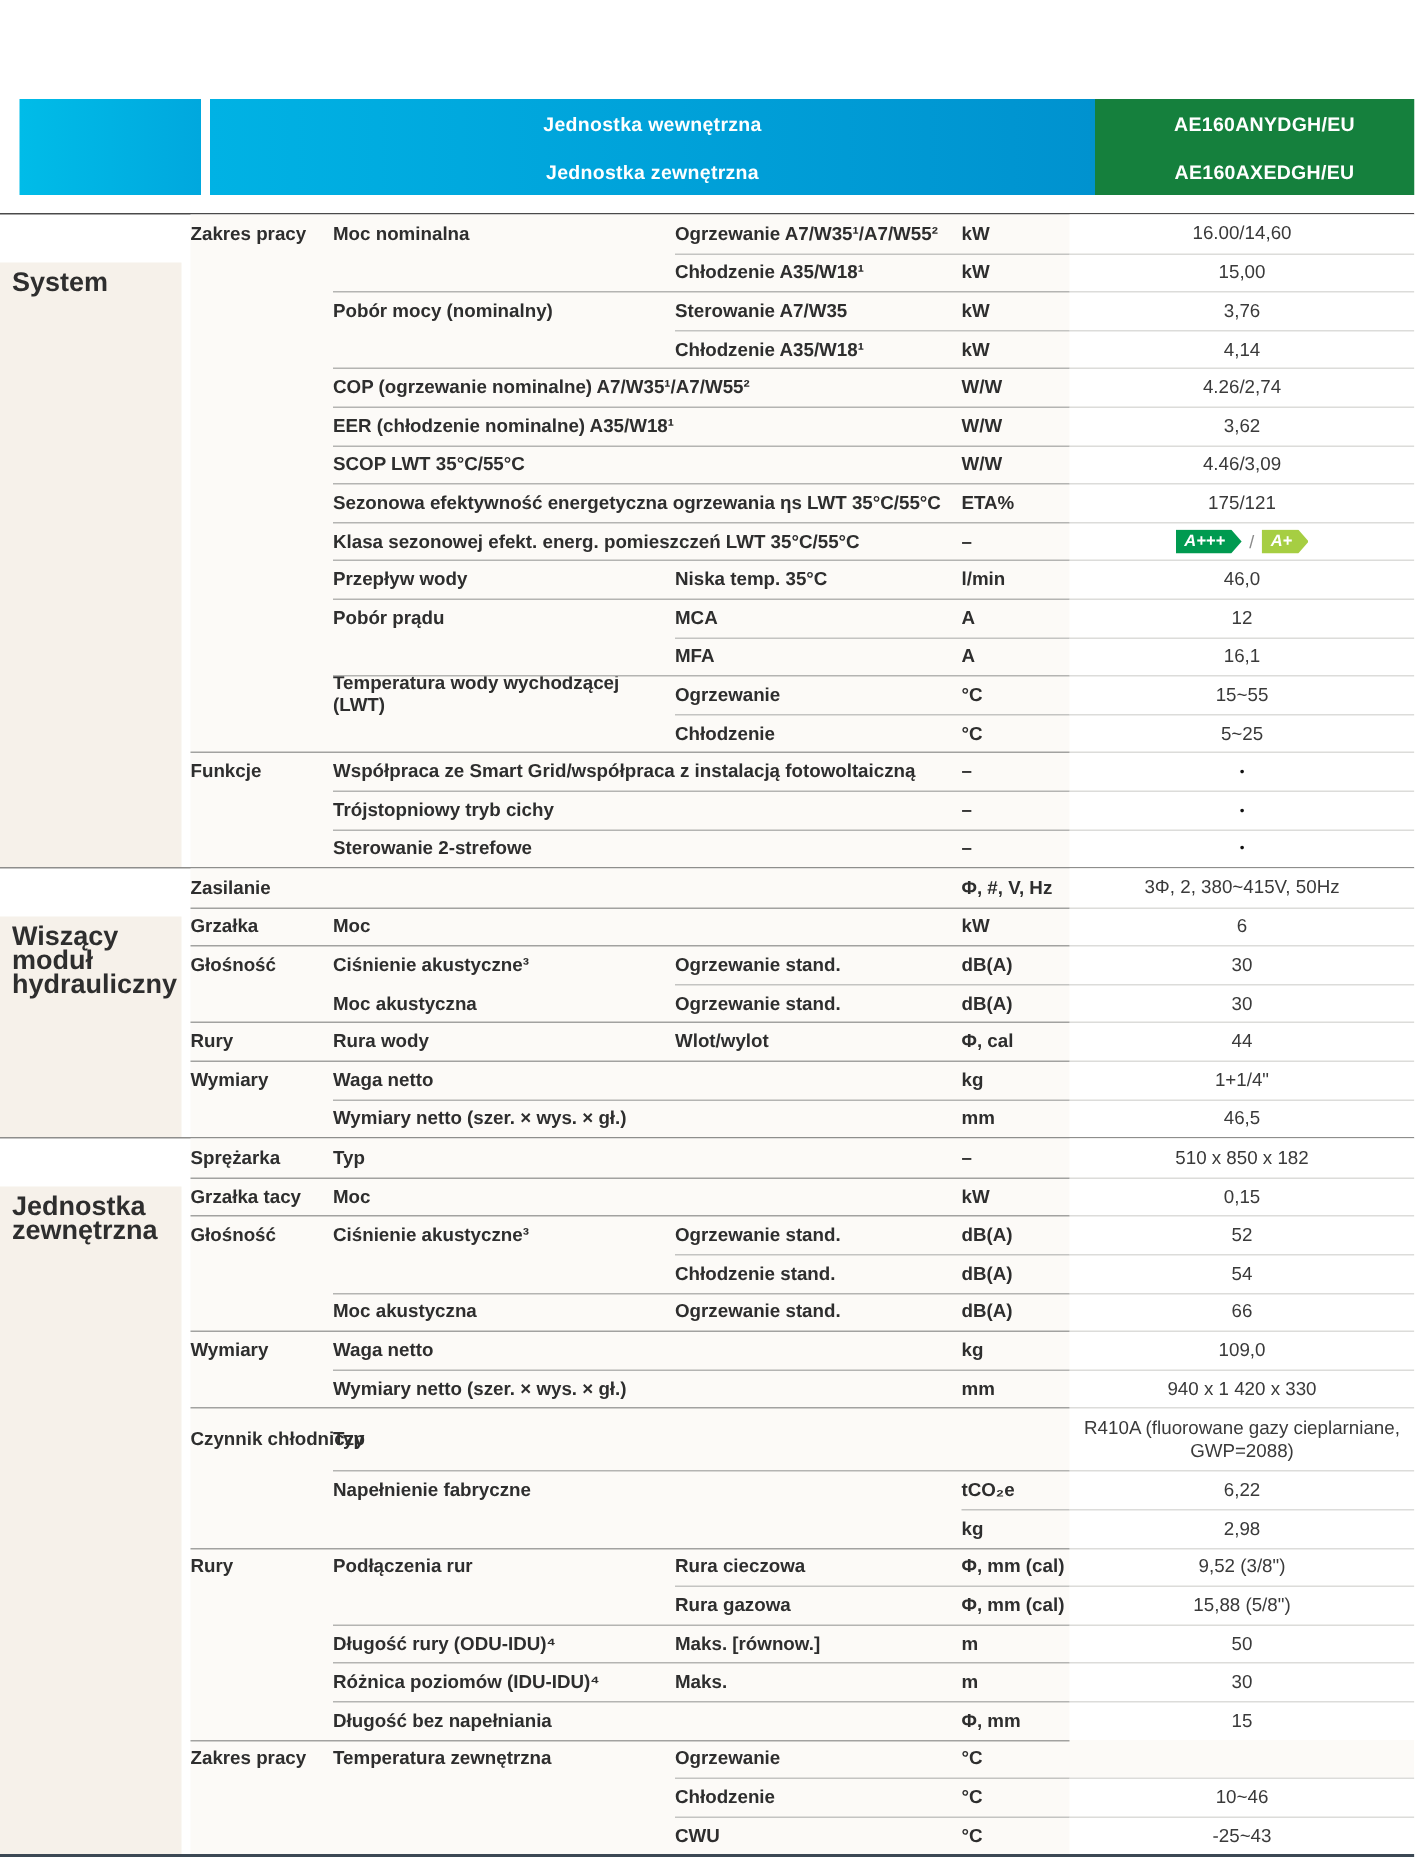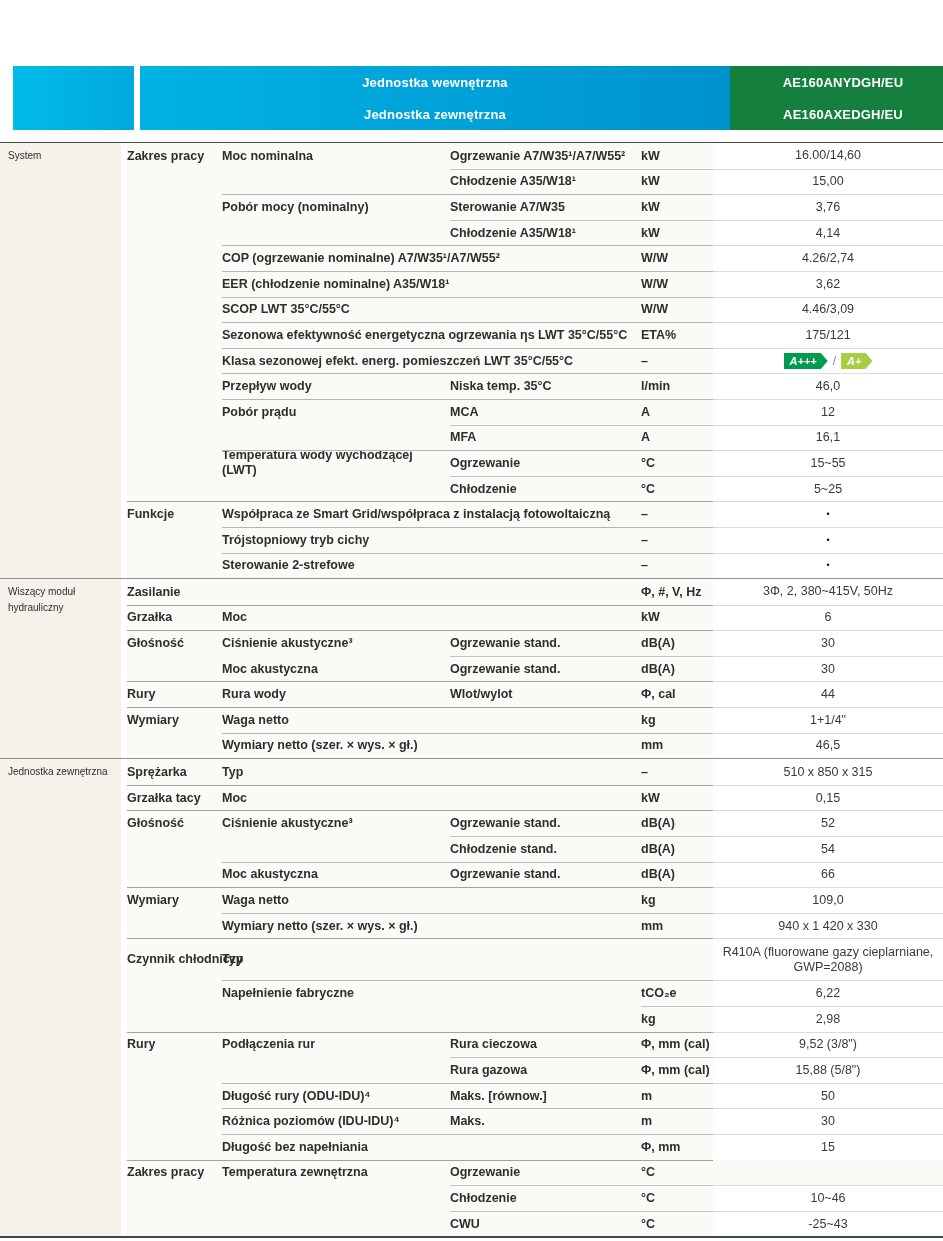--- a/index.html
+++ b/index.html
@@ -17,21 +17,21 @@
     display:flex;flex-direction:column;}
   .hdr-line{flex:1;display:flex;align-items:center;justify-content:center;
     color:#fff;font-weight:bold;font-size:13px;letter-spacing:.2px;}
 
   
   #tbl{position:absolute;left:0;top:142px;width:943px;
     border-top:1.5px solid #4a4a4a;border-bottom:2.5px solid #3c4854;}
   .section{display:flex;}
   .section + .section{border-top:1px solid #8e8e8c;}
   .cat-cell{width:113px;padding:5px 0 0 8px;background:#f6f1ea;
-    font-weight:normal;font-size:10px;color:#2e2e2e;line-height:16px;}
+    font-weight:bold;font-size:18px;color:#2e2e2e;line-height:16px;margin-top:32px;}
   .rows{width:816px;margin-left:6px;background:#fcfaf7;}
   .row{position:relative;display:flex;height:25.6px;align-items:center;}
   .row.tall{height:42px;}
   .bl{position:absolute;top:0;height:0;border-top:1px solid #b4b4b2;right:230px;}
   .bl-sub{left:0;border-color:#a2a2a0;}
   .bl-param{left:95px;}
   .bl-sp{left:323px;border-color:#c4c4c2;}
   .bl-unit{left:514px;border-color:#c4c4c2;}
   .c{box-sizing:border-box;white-space:nowrap;overflow:visible;
     font-size:12.5px;color:#2e2e2e;font-weight:bold;}
@@ -309,21 +309,21 @@
         </div>
       </div>
       <div class="section">
         <div class="cat-cell">Jednostka zewnętrzna</div>
         <div class="rows">
           <div class="row">
             <div class="c sub">Sprężarka</div>
             <div class="c param span2">Typ</div>
             <div class="c unit">–</div>
             <div class="vcell">
-              <div>510 x 850 x 315</div>
+              <div>510 x 850 x 182</div>
             </div>
           </div>
           <div class="row">
             <div class="bl bl-sub"></div>
             <div class="c sub">Grzałka tacy</div>
             <div class="c param span2">Moc</div>
             <div class="c unit">kW</div>
             <div class="vcell">
               <div>0,15</div>
             </div>

